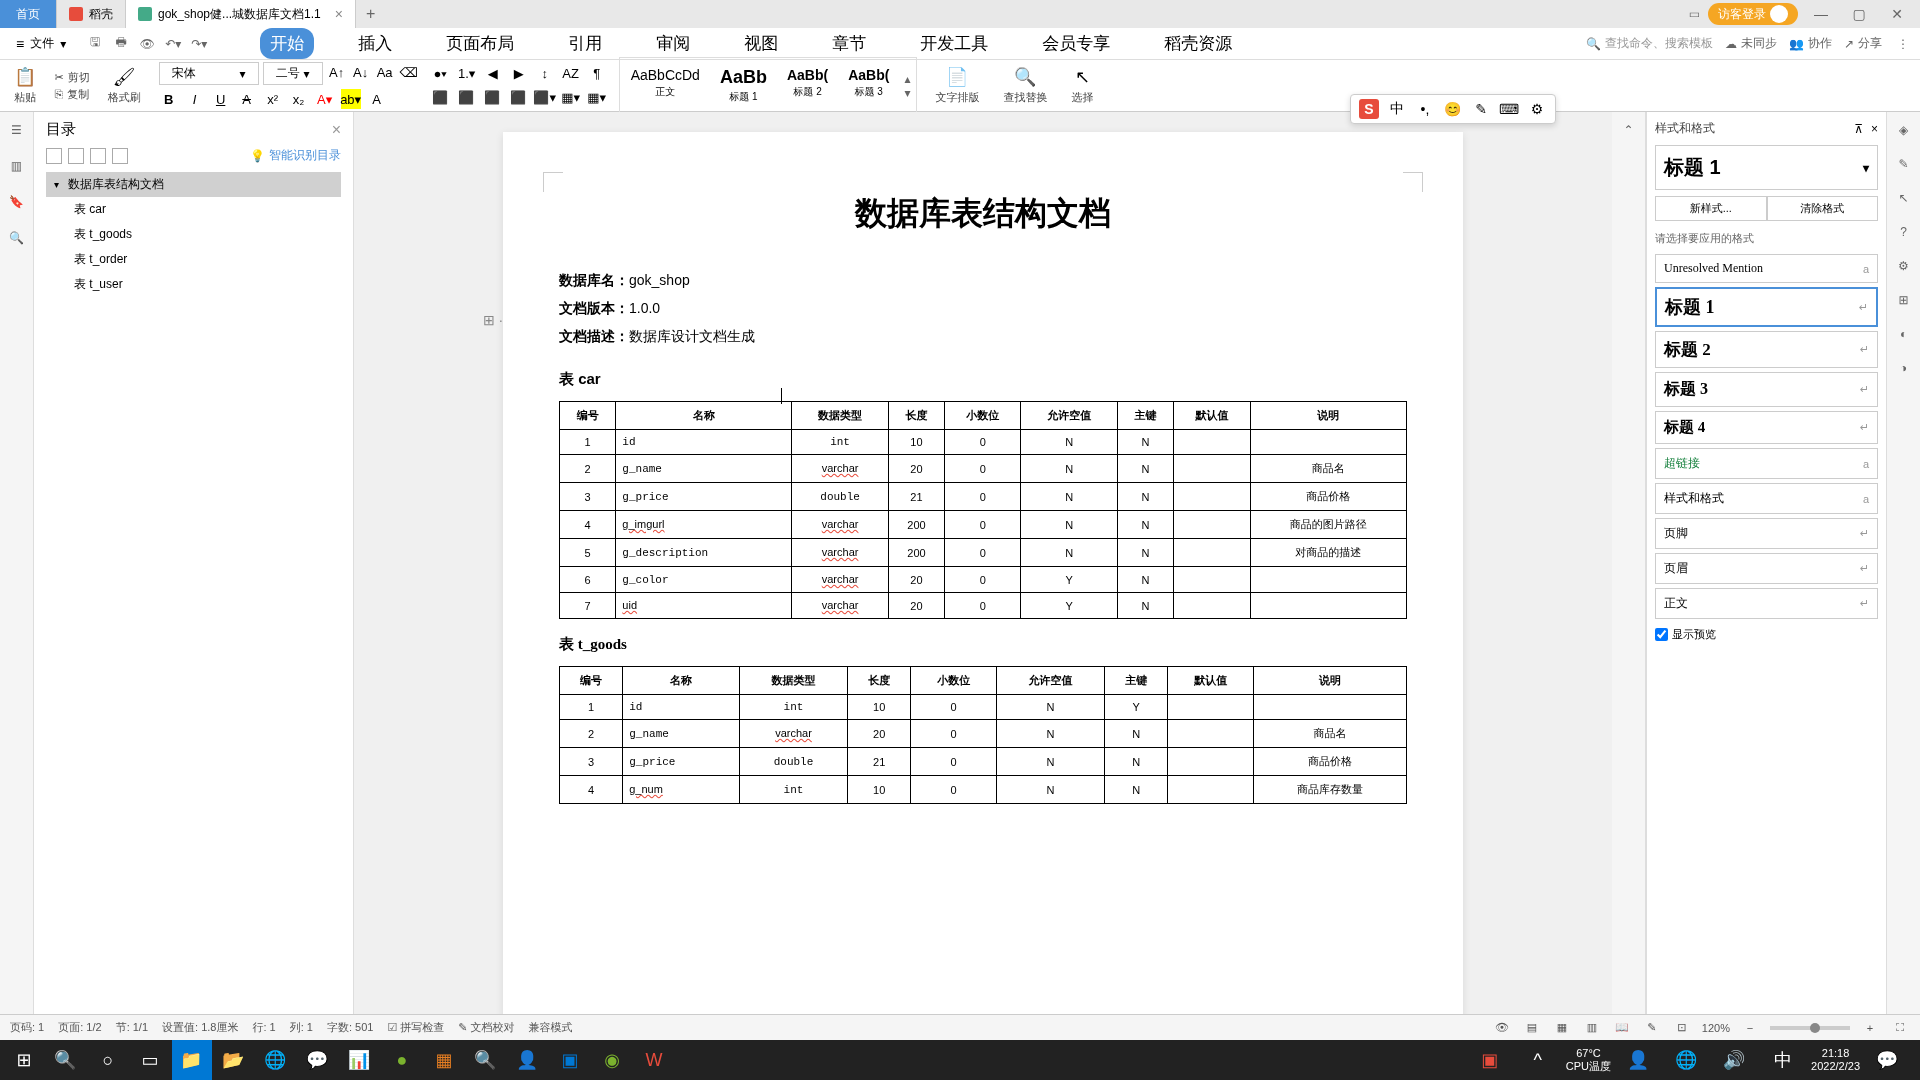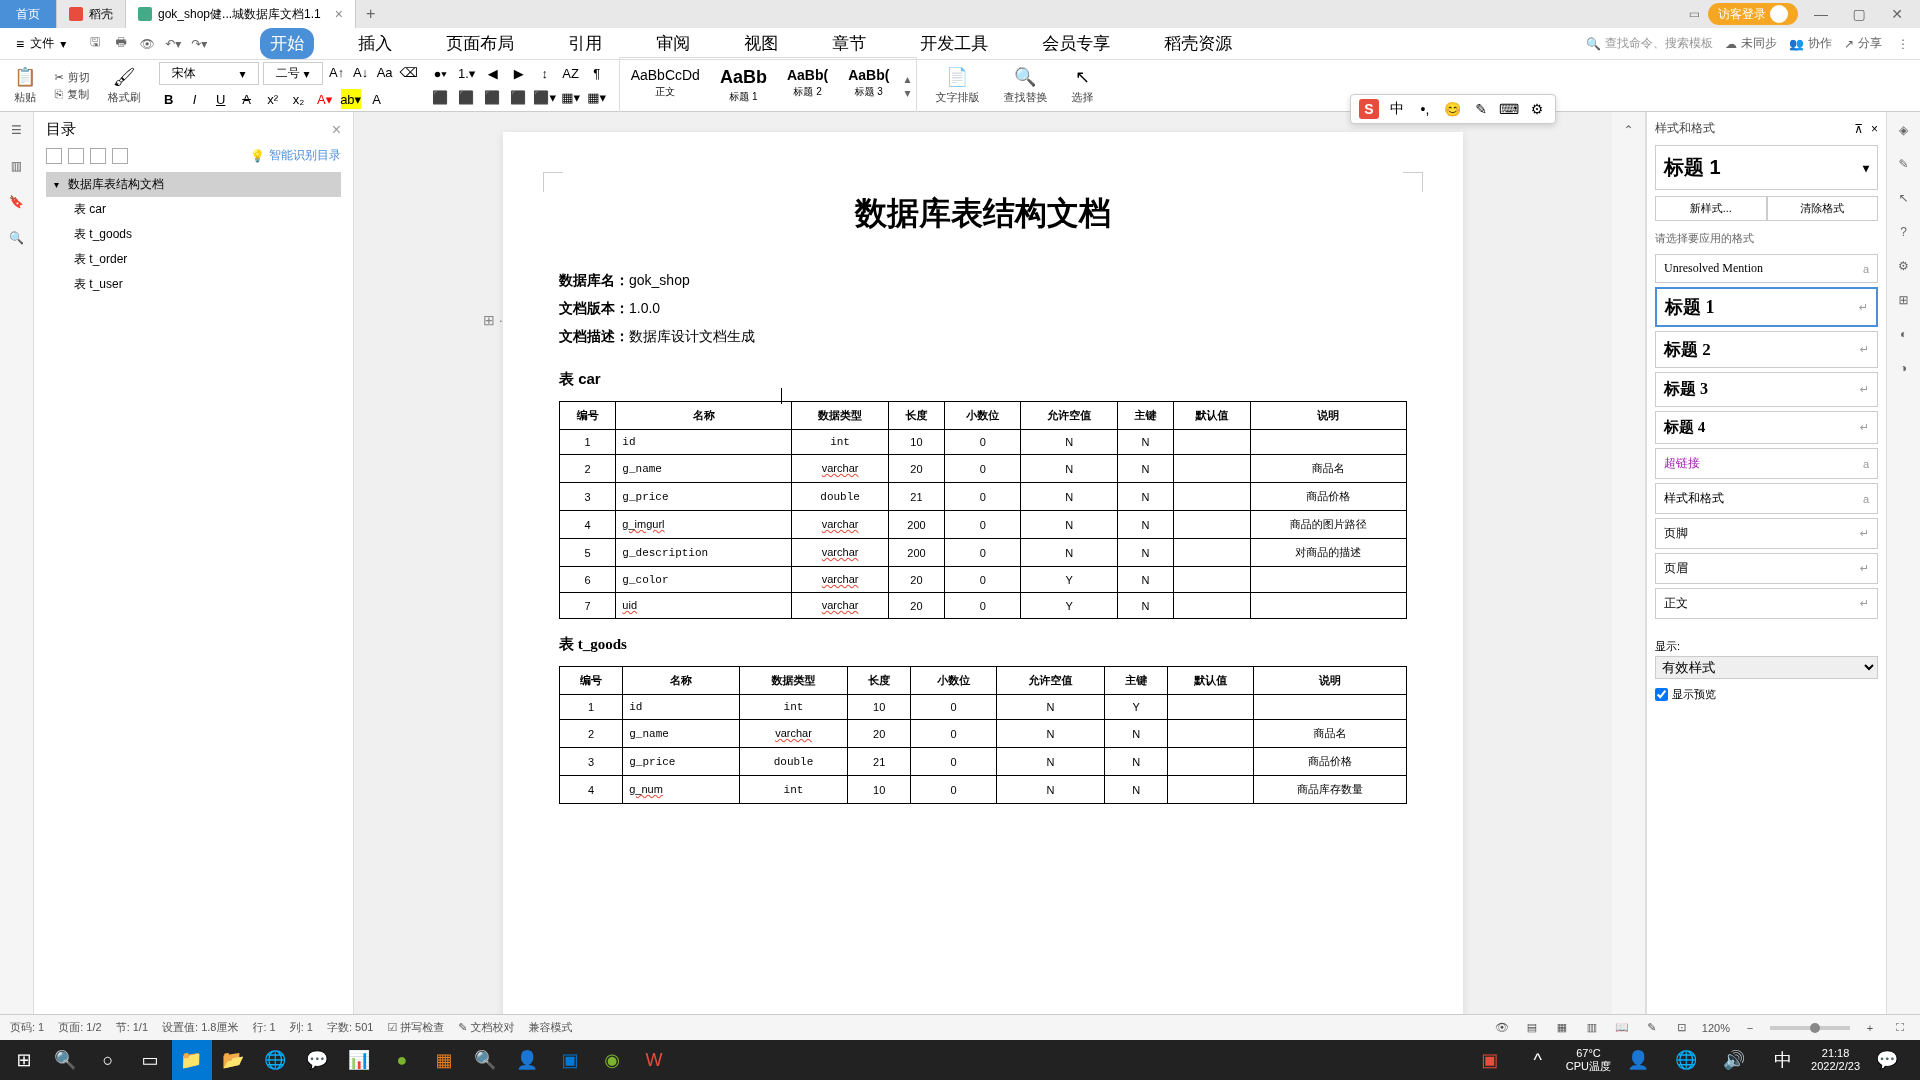--- a/index.html
+++ b/index.html
@@ -102,21 +102,21 @@
     .style-hint { font-size: 11px; color: #666; margin-bottom: 8px; }
     .style-list { }
     .style-list-item { border: 1px solid #ccc; padding: 6px 8px; margin-bottom: 4px; cursor: pointer; display: flex; justify-content: space-between; align-items: center; }
     .style-list-item.sel { border: 2px solid #4a90d9; }
     .style-list-item .name { font-family: SimHei; }
     .style-list-item .mark { font-size: 11px; color: #999; }
     .style-list-item.h1 .name { font-size: 18px; font-weight: bold; }
     .style-list-item.h2 .name { font-size: 17px; font-weight: bold; }
     .style-list-item.h3 .name { font-size: 16px; font-weight: bold; }
     .style-list-item.h4 .name { font-size: 15px; font-weight: bold; }
-    .style-list-item.link .name { color: #a21caf; }
+    .style-list-item.link .name { color: #15803d; }
     .style-display { margin-top: 20px; font-size: 11px; }
     .style-display select { width: 100%; border: 1px solid #ccc; padding: 2px; margin-top: 2px; }
     .style-preview-chk { margin-top: 8px; font-size: 11px; display: flex; align-items: center; gap: 4px; }
     
     
     .status-bar { height: 26px; background: #f5f5f5; border-top: 1px solid #ccc; display: flex; align-items: center; padding: 0 10px; font-size: 11px; color: #555; gap: 14px; }
     .status-right { margin-left: auto; display: flex; align-items: center; gap: 10px; }
     .view-btn { width: 20px; height: 20px; cursor: pointer; display: flex; align-items: center; justify-content: center; }
     .zoom-slider { width: 80px; height: 4px; background: #ccc; position: relative; }
     .zoom-slider .thumb { position: absolute; width: 10px; height: 10px; background: #888; border-radius: 50%; top: -3px; left: 50%; }
@@ -578,24 +578,20 @@
         </div>
         <div class="style-list-item center">
           <span class="name" style="width:100%">页眉</span>
           <span class="mark">↵</span>
         </div>
         <div class="style-list-item ">
           <span class="name" style="">正文</span>
           <span class="mark">↵</span>
         </div>
       </div>
-    <div class="style-display">
-      <span>显示:</span>
-      <select><option>有效样式</option></select>
-    </div>
     <label class="style-preview-chk">
         <input type="checkbox" checked="" style="">
         <span>显示预览</span>
       </label>
   </div>
 
   <div class="right-icons">
     <span class="left-icon">◈</span>
     <span class="left-icon">✎</span>
     <span class="left-icon">↖</span>

